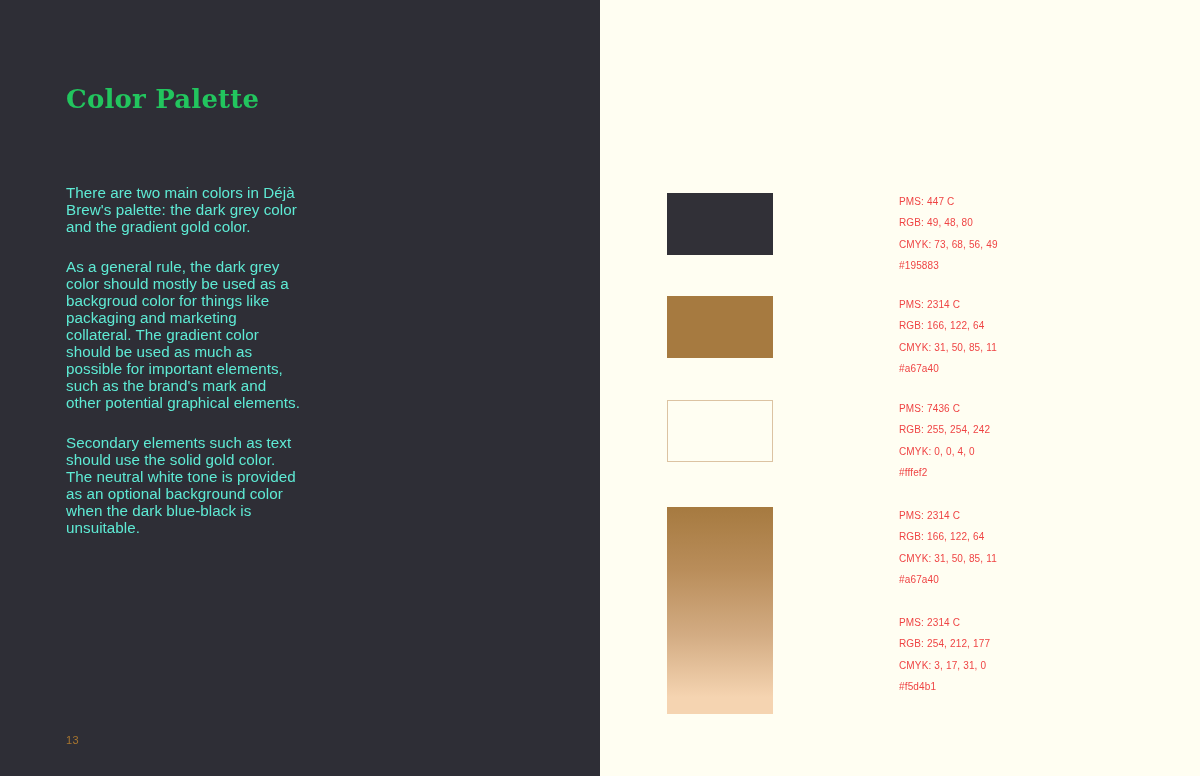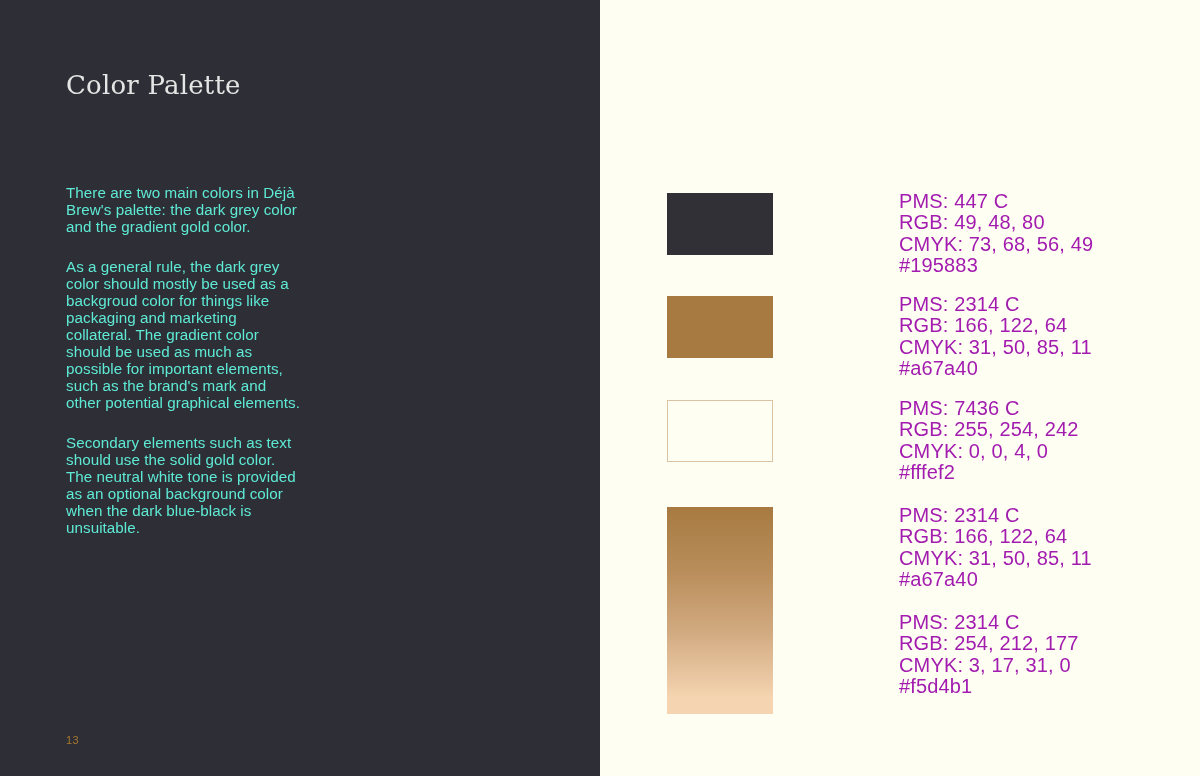--- a/index.html
+++ b/index.html
@@ -24,26 +24,26 @@
   .page-left {
     position: relative;
     width: 600px;
     height: 776px;
     background: #2e2e36;
     flex: 0 0 600px;
   }
   .page-title {
     position: absolute;
     left: 66px;
-    top: 70px;
+    top: 84px;
     font-family: "DejaVu Serif", "Liberation Serif", serif;
-    font-weight: normal;
+    font-weight: bold;
     font-size: 26px;
     letter-spacing: 0.2px;
-    color: #e5e5e5;
+    color: #22c55e;
     white-space: nowrap;
   }
   .copy-block {
     position: absolute;
     left: 66px;
     top: 184px;
     width: 236px;
   }
   .copy-para {
     margin: 0 0 23px 0;
@@ -107,23 +107,23 @@
     margin-left: 126px;  
     padding-top: 0px;
   }
   .spec-block {
     margin: 0;
   }
   .spec-block + .spec-block {
     margin-top: 22px;
   }
   .spec-line {
-    font-size: 20px;
+    font-size: 10px;
     line-height: 21.3px;
-    color: #a21caf;
+    color: #ef4444;
     letter-spacing: 0.15px;
     white-space: nowrap;
   }
   
   .swatch-row.r1 .spec-col { margin-top: -2px; }
   .swatch-row.r2 .spec-col { margin-top: -2px; }
   .swatch-row.r3 .spec-col { margin-top: -2px; }
   .swatch-row.r4 .spec-col { margin-top: -2px; }
 </style>
 </head>

